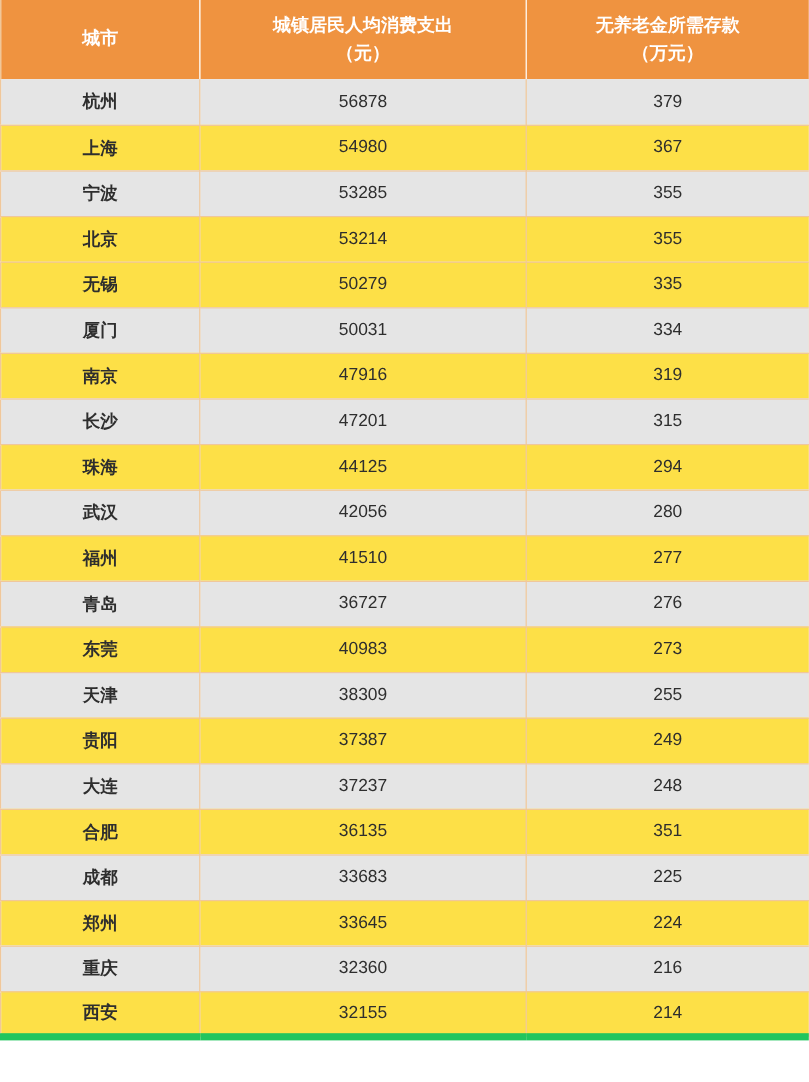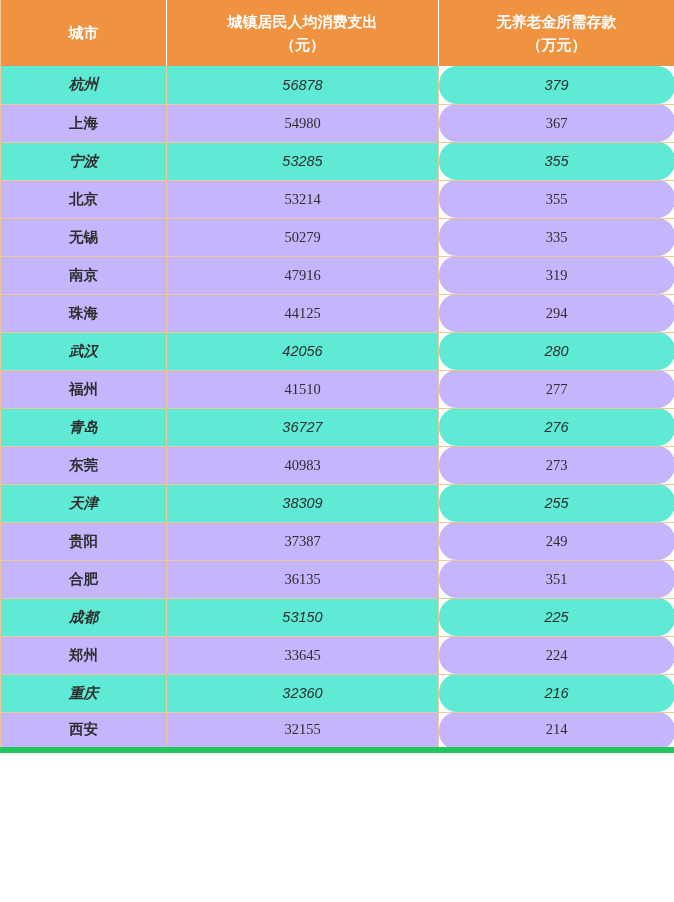--- a/index.html
+++ b/index.html
@@ -48,23 +48,23 @@
     color: #2e2e2e;
     text-align: center;
     vertical-align: middle;
     height: 38px;
     padding: 0 4px;
     box-sizing: border-box;
     border-bottom: 1px solid #f0c79a;
     border-right: 1px solid #f0c79a;
     background: #ffffff;
   }
-  tbody td:last-child { border-right: none; border-radius: 18px; }
-  tbody tr.odd td { background: #5eead4; font-style: italic; }
-  tbody tr.even td { background: #c4b5fd; font-family: Liberation Serif, serif; }
+  tbody td:last-child { border-right: none; }
+  tbody tr.odd td { background: #e5e5e5; }
+  tbody tr.even td { background: #fde047; }
   tbody td.city-cell { font-weight: bold; }
   tbody tr:last-child td { border-bottom: 6px solid #22c55e; }
 
   
   .table-wrap table {
     border-left: 1px solid #f0c79a;
     border-right: 1px solid #f0c79a;
     padding-left: 48px;
   }
 </style>
@@ -112,25 +112,35 @@
         <tr class="even">
           <td class="city-cell">北京</td>
           <td>53214</td>
           <td>355</td>
         </tr>
         <tr class="even">
           <td class="city-cell">无锡</td>
           <td>50279</td>
           <td>335</td>
         </tr>
+        <tr class="odd">
+          <td class="city-cell">厦门</td>
+          <td>50031</td>
+          <td>334</td>
+        </tr>
         <tr class="even">
           <td class="city-cell">南京</td>
           <td>47916</td>
           <td>319</td>
         </tr>
+        <tr class="odd">
+          <td class="city-cell">长沙</td>
+          <td>47201</td>
+          <td>315</td>
+        </tr>
         <tr class="even">
           <td class="city-cell">珠海</td>
           <td>44125</td>
           <td>294</td>
         </tr>
         <tr class="odd">
           <td class="city-cell">武汉</td>
           <td>42056</td>
           <td>280</td>
         </tr>
@@ -152,28 +162,33 @@
         <tr class="odd">
           <td class="city-cell">天津</td>
           <td>38309</td>
           <td>255</td>
         </tr>
         <tr class="even">
           <td class="city-cell">贵阳</td>
           <td>37387</td>
           <td>249</td>
         </tr>
+        <tr class="odd">
+          <td class="city-cell">大连</td>
+          <td>37237</td>
+          <td>248</td>
+        </tr>
         <tr class="even">
           <td class="city-cell">合肥</td>
           <td>36135</td>
           <td>351</td>
         </tr>
         <tr class="odd">
           <td class="city-cell">成都</td>
-          <td>53150</td>
+          <td>33683</td>
           <td>225</td>
         </tr>
         <tr class="even">
           <td class="city-cell">郑州</td>
           <td>33645</td>
           <td>224</td>
         </tr>
         <tr class="odd">
           <td class="city-cell">重庆</td>
           <td>32360</td>

